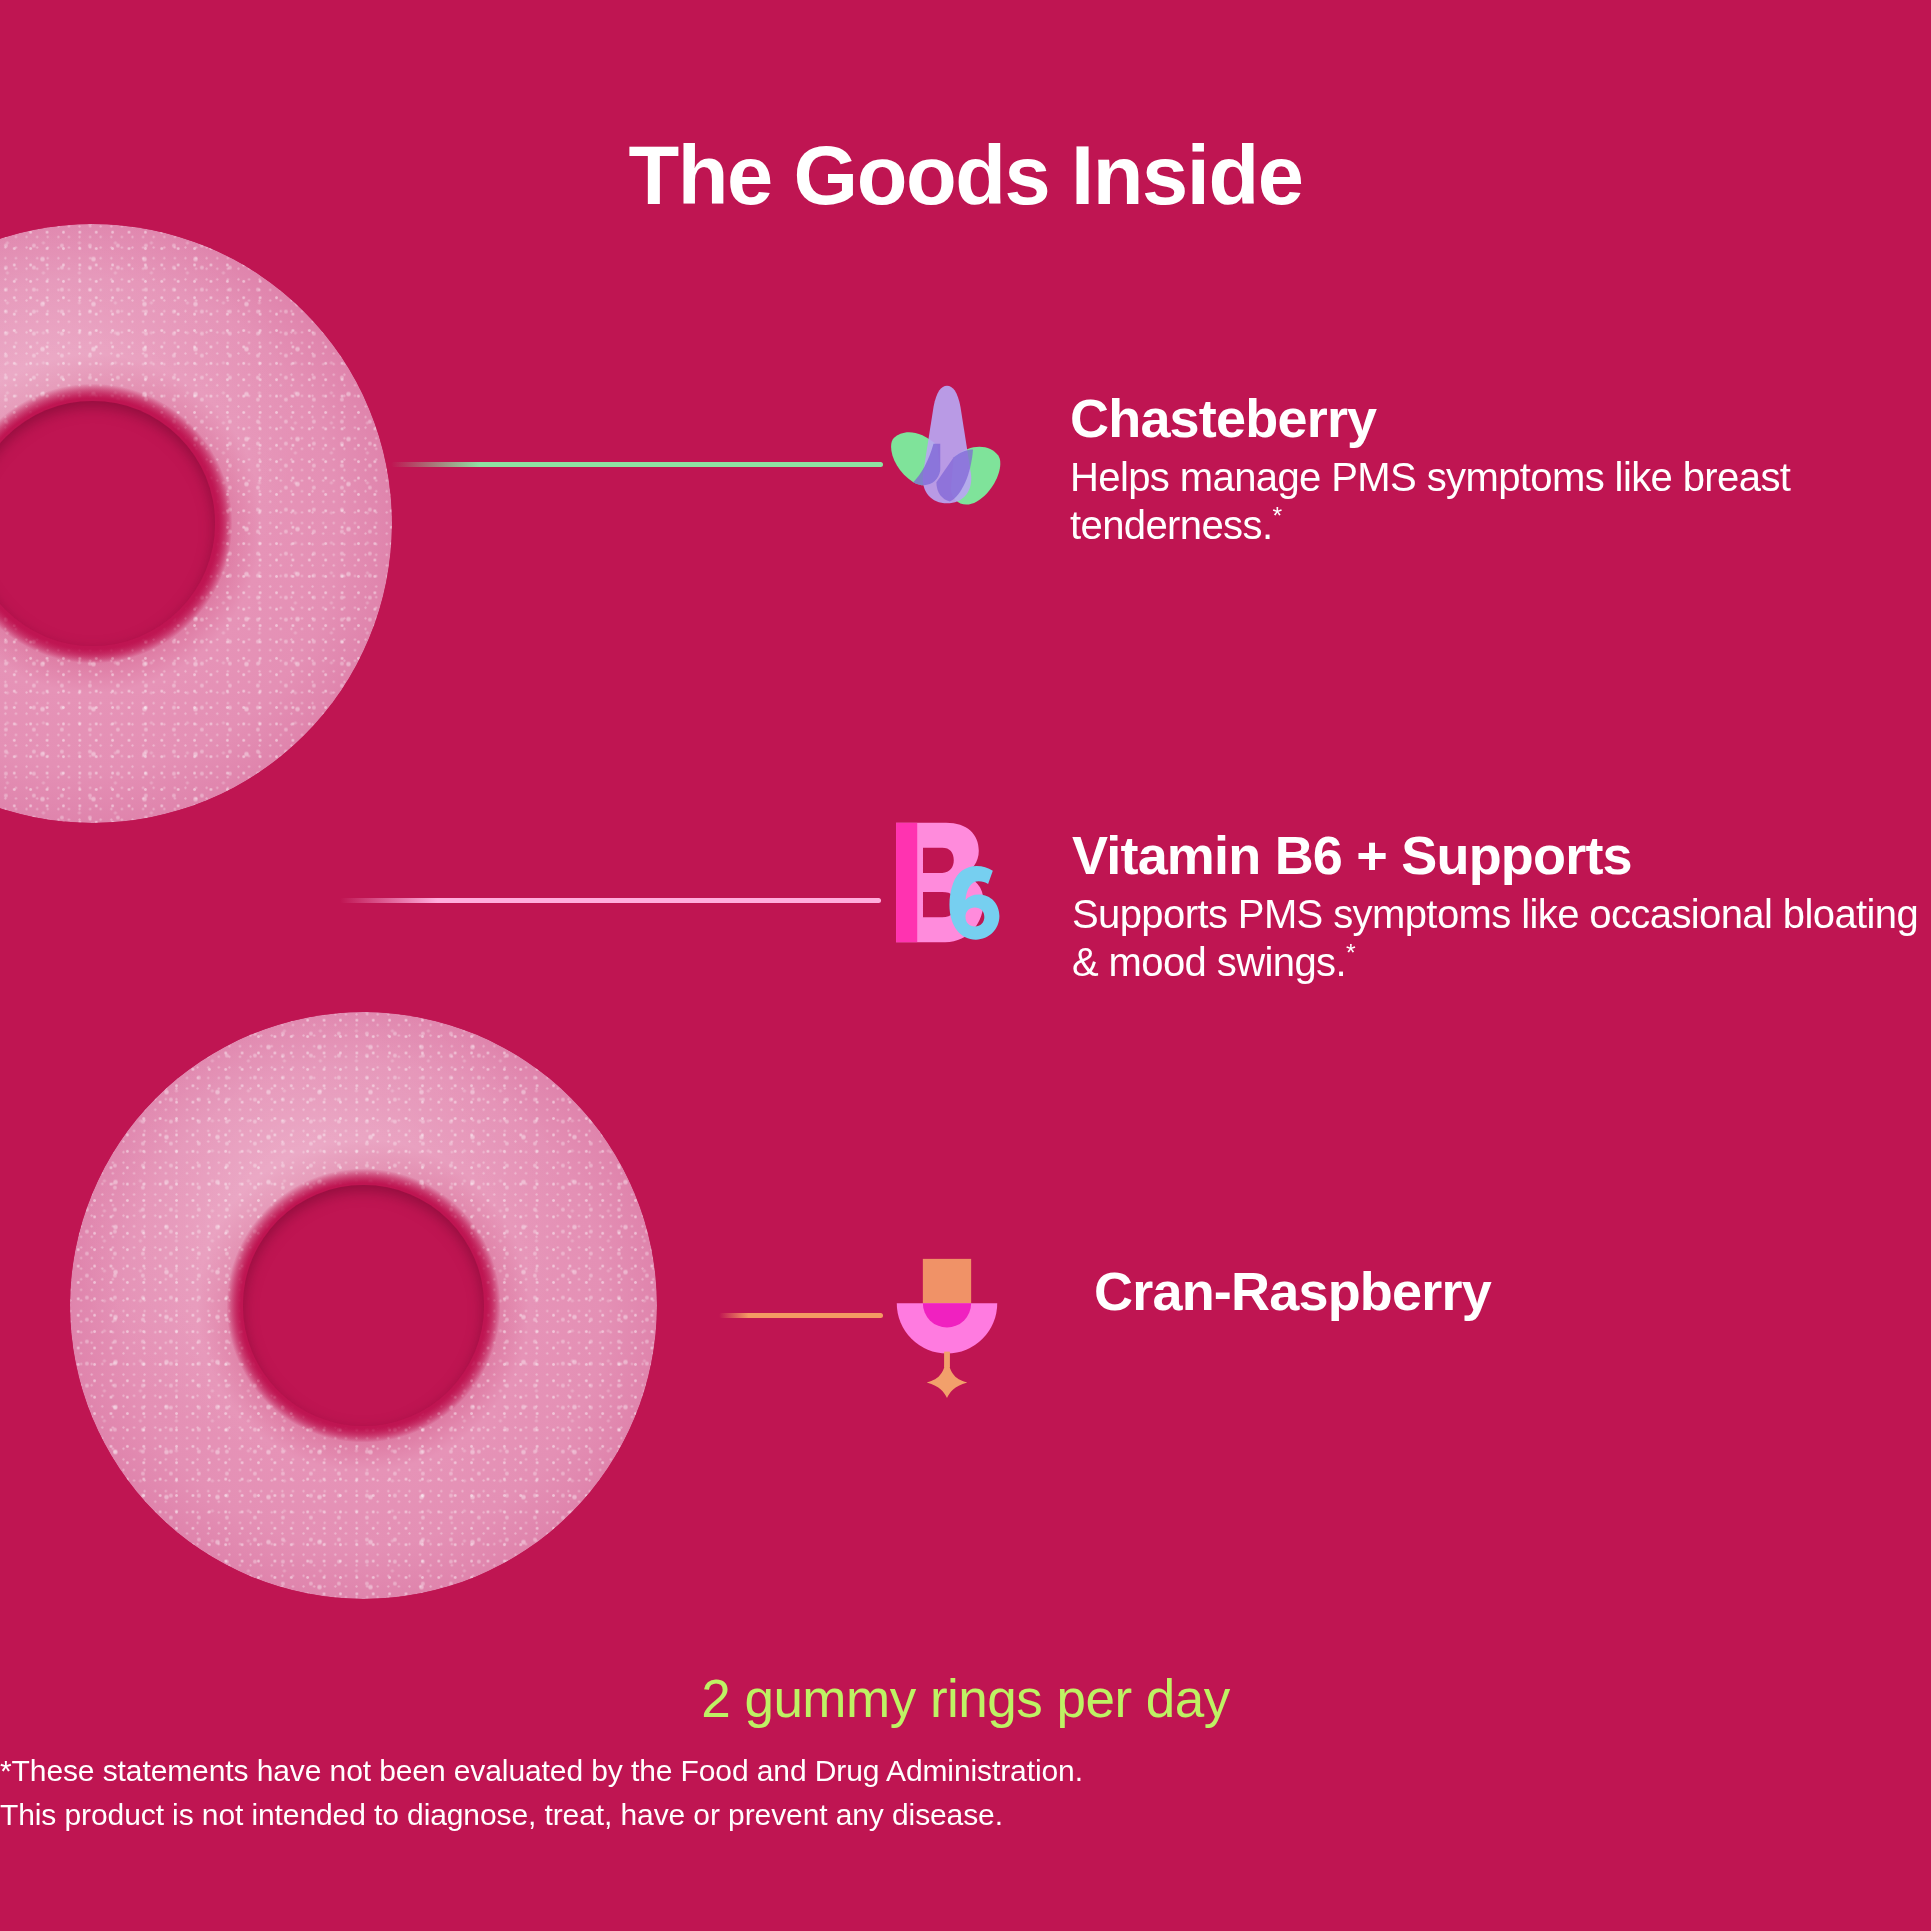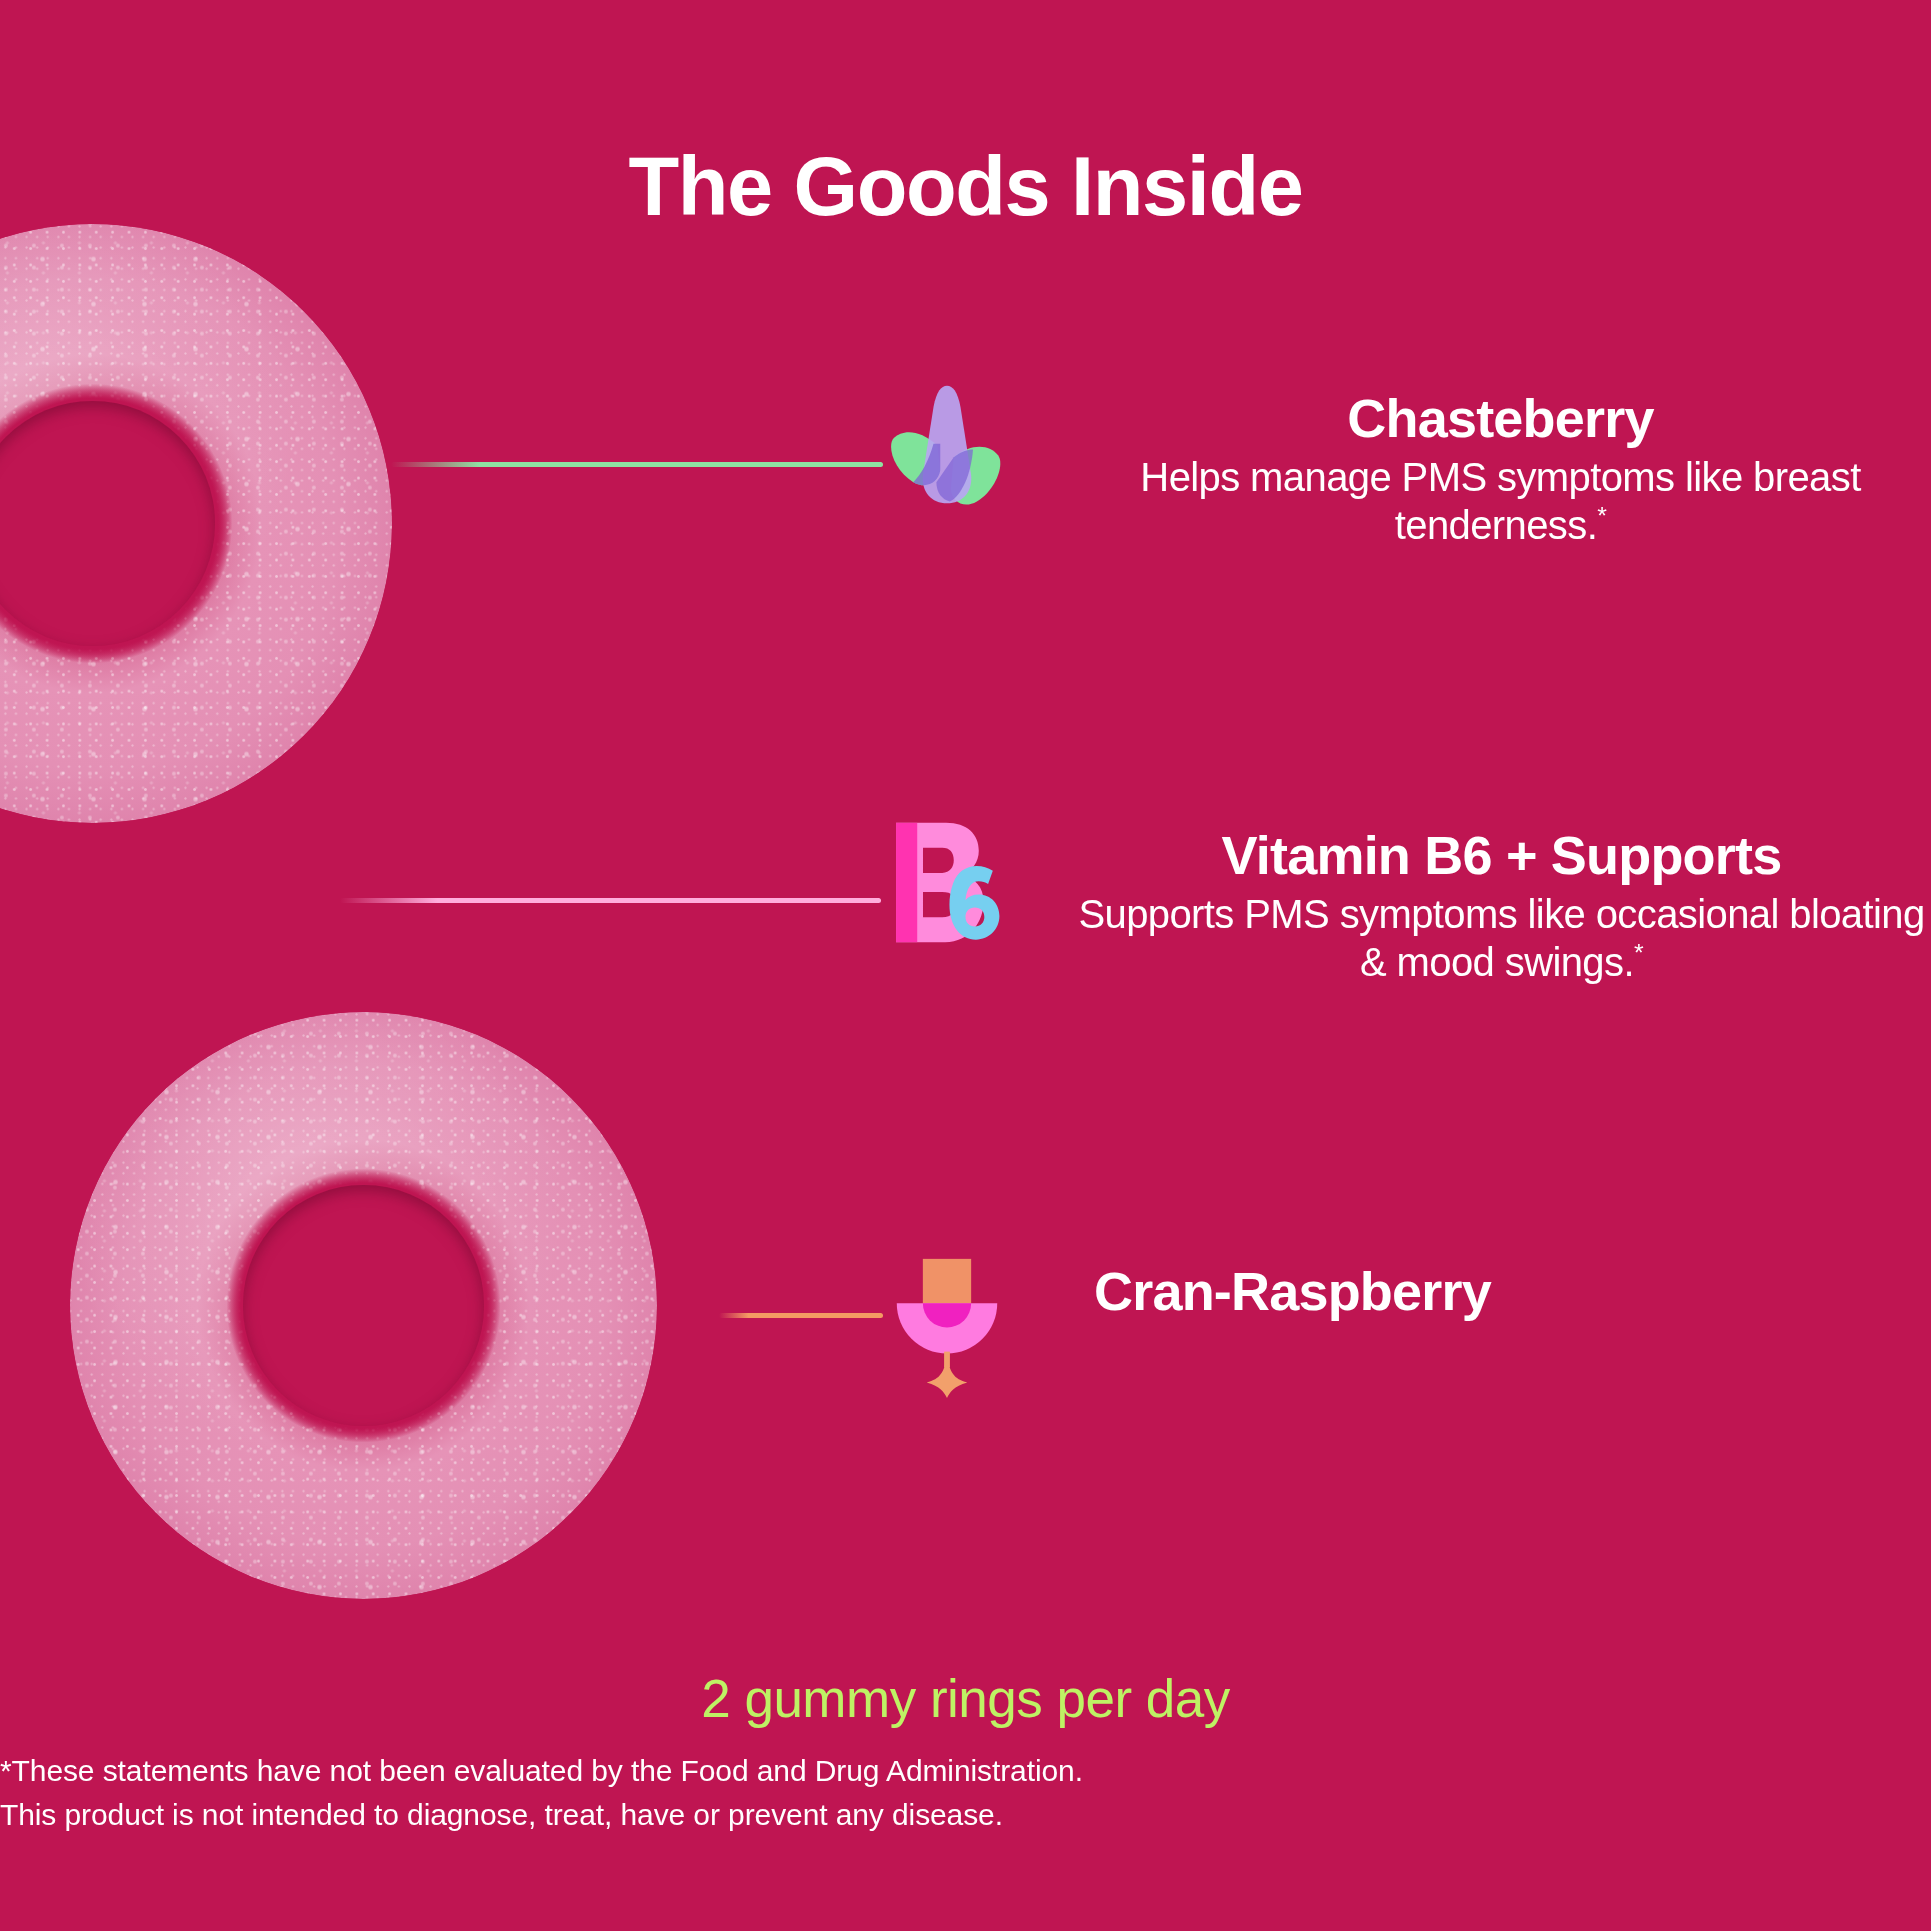--- a/index.html
+++ b/index.html
@@ -14,21 +14,21 @@
     overflow: hidden;
     background: #BF1552;
     font-family: "Liberation Sans", sans-serif;
     -webkit-font-smoothing: antialiased;
   }
 
   
   #page-title {
     position: absolute;
     left: 0;
-    top: 145px;
+    top: 134px;
     width: 1931px;
     text-align: center;
     color: #FFFFFF;
     font-size: 83px;
     font-weight: 700;
     letter-spacing: -1.4px;
     line-height: 1;
   }
 
   
@@ -149,21 +149,20 @@
     top: 1313px;
     width: 164px;
     background: linear-gradient(to right, rgba(244,151,96,0.10), #F49A63 30%, #F49A63 100%);
   }
 
   
   .row {
     position: absolute;
     display: flex;
     align-items: flex-start;
-    text-align: center;
   }
   .icon-wrap {
     position: relative;
     flex: 0 0 auto;
   }
   .text-col {
     color: #FFFFFF;
   }
   .ing-title {
     font-size: 54px;

